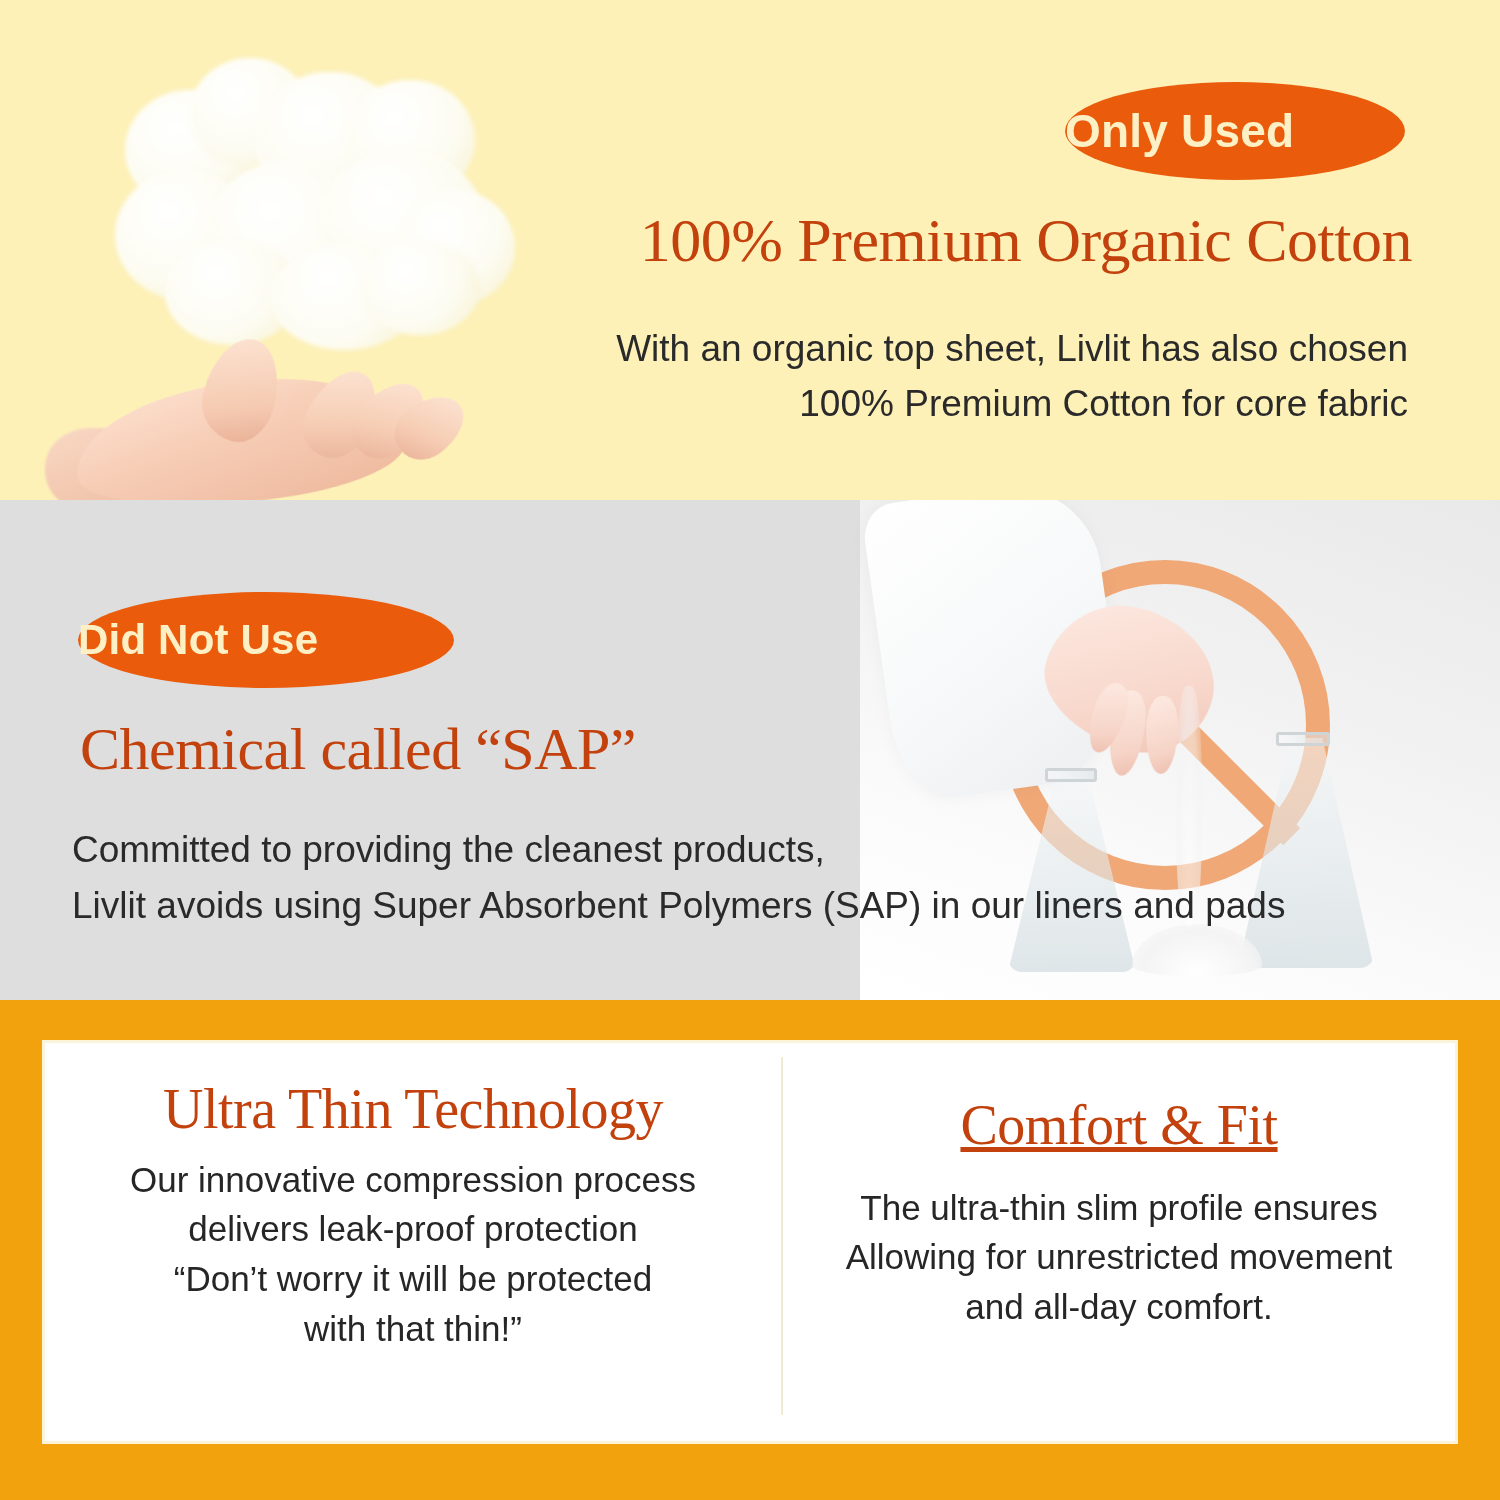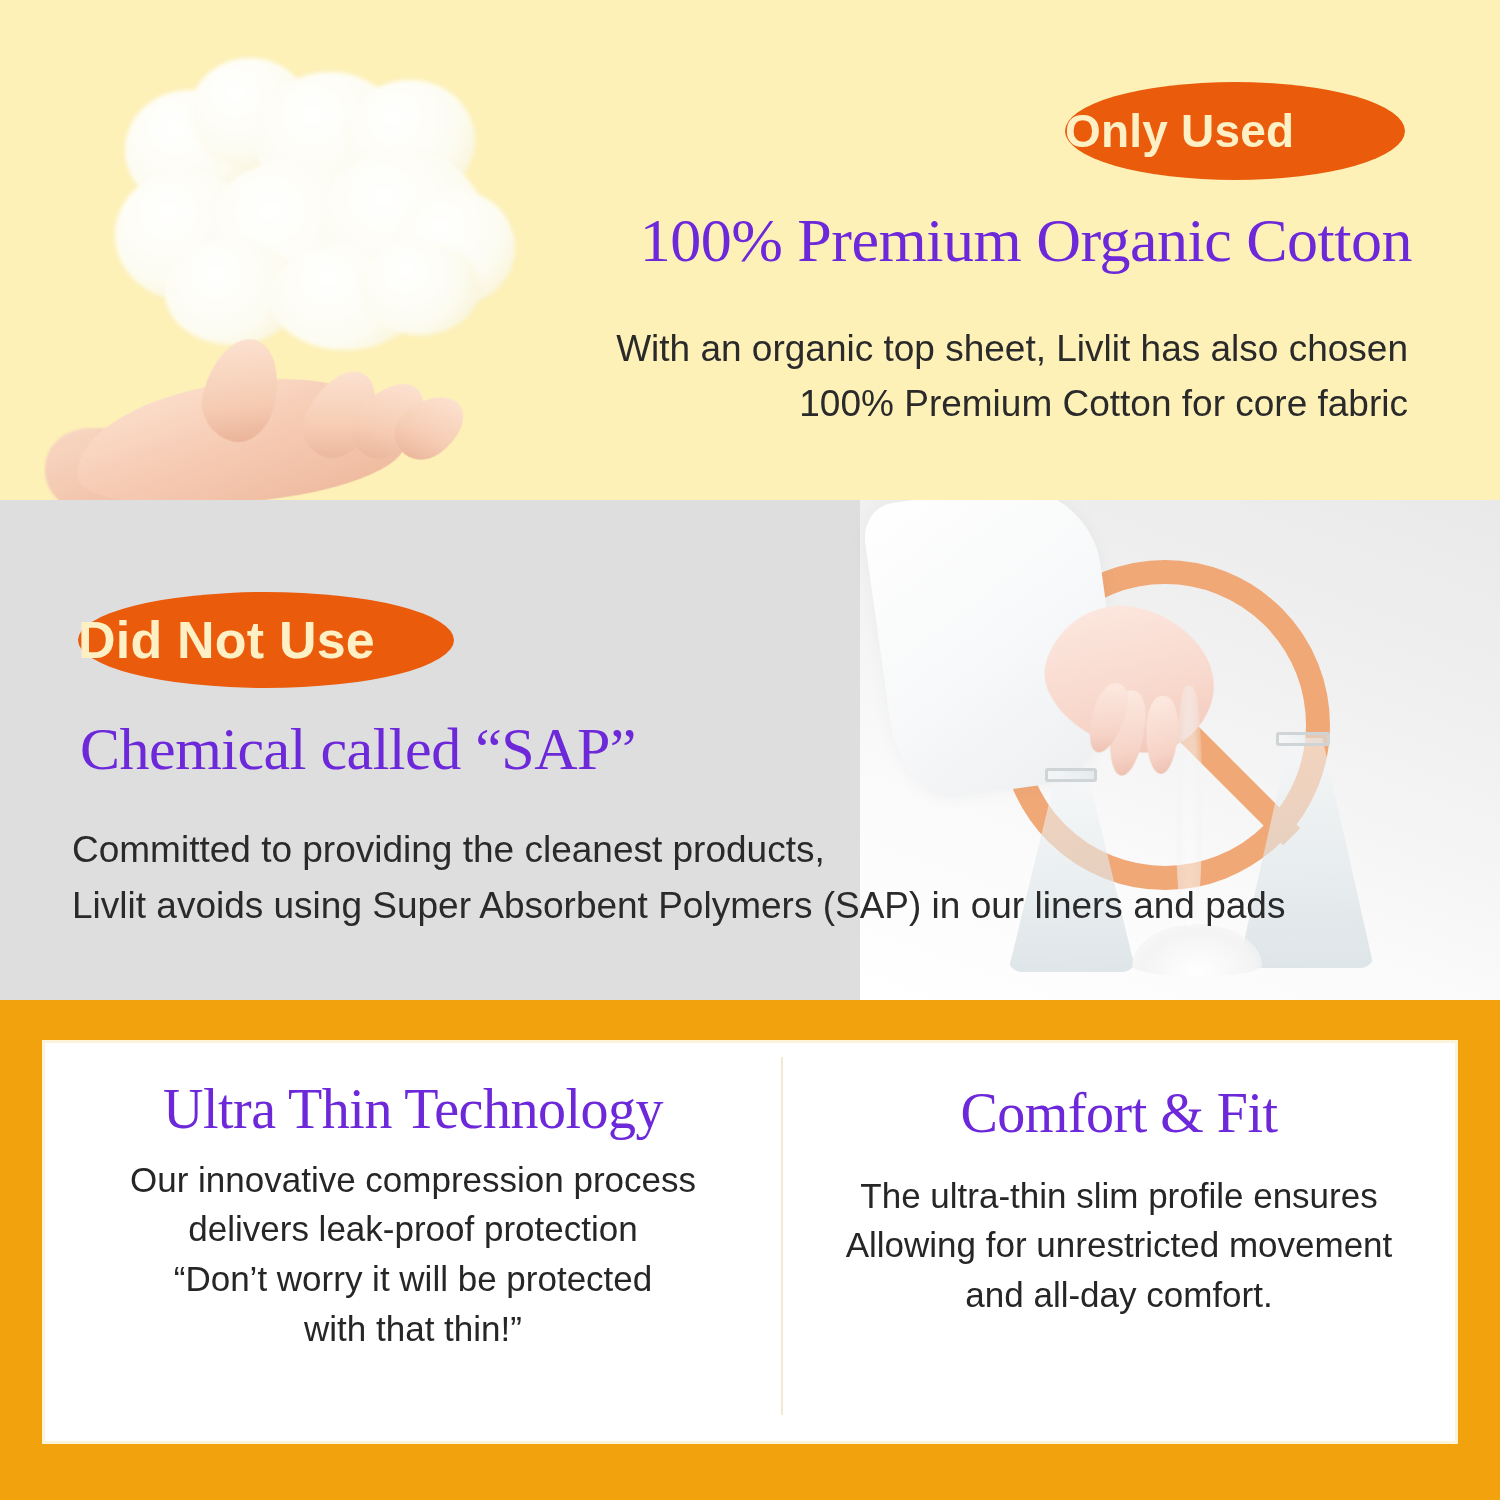--- a/index.html
+++ b/index.html
@@ -80,21 +80,21 @@
     text-align:left;
     white-space:nowrap;
   }
   .badge-only-used {
     position:absolute; right:55px; top:82px;
     width:340px; height:98px; line-height:98px;
     font-size:46px;
   }
   .h-serif {
     font-family:"Liberation Serif", serif;
-    color:#6d28d9;
+    color:#c2410c;
     font-weight:normal;
     letter-spacing:-0.5px;
   }
   .cotton-head {
     position:absolute; right:48px; top:208px;
     width:900px; text-align:right;
     font-size:62px; line-height:1.05;
   }
   .body-txt {
     font-family:"Liberation Sans", sans-serif;
@@ -171,21 +171,21 @@
     position:absolute;
     background:linear-gradient(160deg,#fdeae2 0%,#f6d4c7 70%,#ecbdad 100%);
     border-radius:46% 46% 50% 50% / 40% 40% 60% 60%;
     filter:blur(0.5px);
   }
 
   .sap-copy { position:absolute; left:0; top:0; width:1400px; height:500px; }
   .badge-did-not-use {
     position:absolute; left:78px; top:592px;
     width:376px; height:96px; line-height:96px;
-    font-size:52px;
+    font-size:42px;
   }
   .sap-head {
     position:absolute; left:80px; top:718px;
     font-size:60px; line-height:1.05;
   }
   .sap-body {
     position:absolute; left:72px; top:822px;
     width:1290px; text-align:left;
     font-size:37px; line-height:1.5;
   }
@@ -212,21 +212,21 @@
   .feat-col.left  { flex:0 0 736px; }
   .divider {
     width:2px;
     background:#efead0;
     margin:14px 0 26px 0;
   }
   .feat-head {
     font-size:56px; line-height:1.1;
     margin-bottom:14px;
   }
-  .feat-head.right-head { margin-top:4px; }
+  .feat-head.right-head { margin-top:16px;text-decoration:underline; }
   .feat-body {
     font-size:35px; line-height:1.42;
     color:#262626;
   }
   .feat-col.right .feat-body { margin-top:26px; }
 </style>
 </head>
 <body>
 
 <div class="page">

